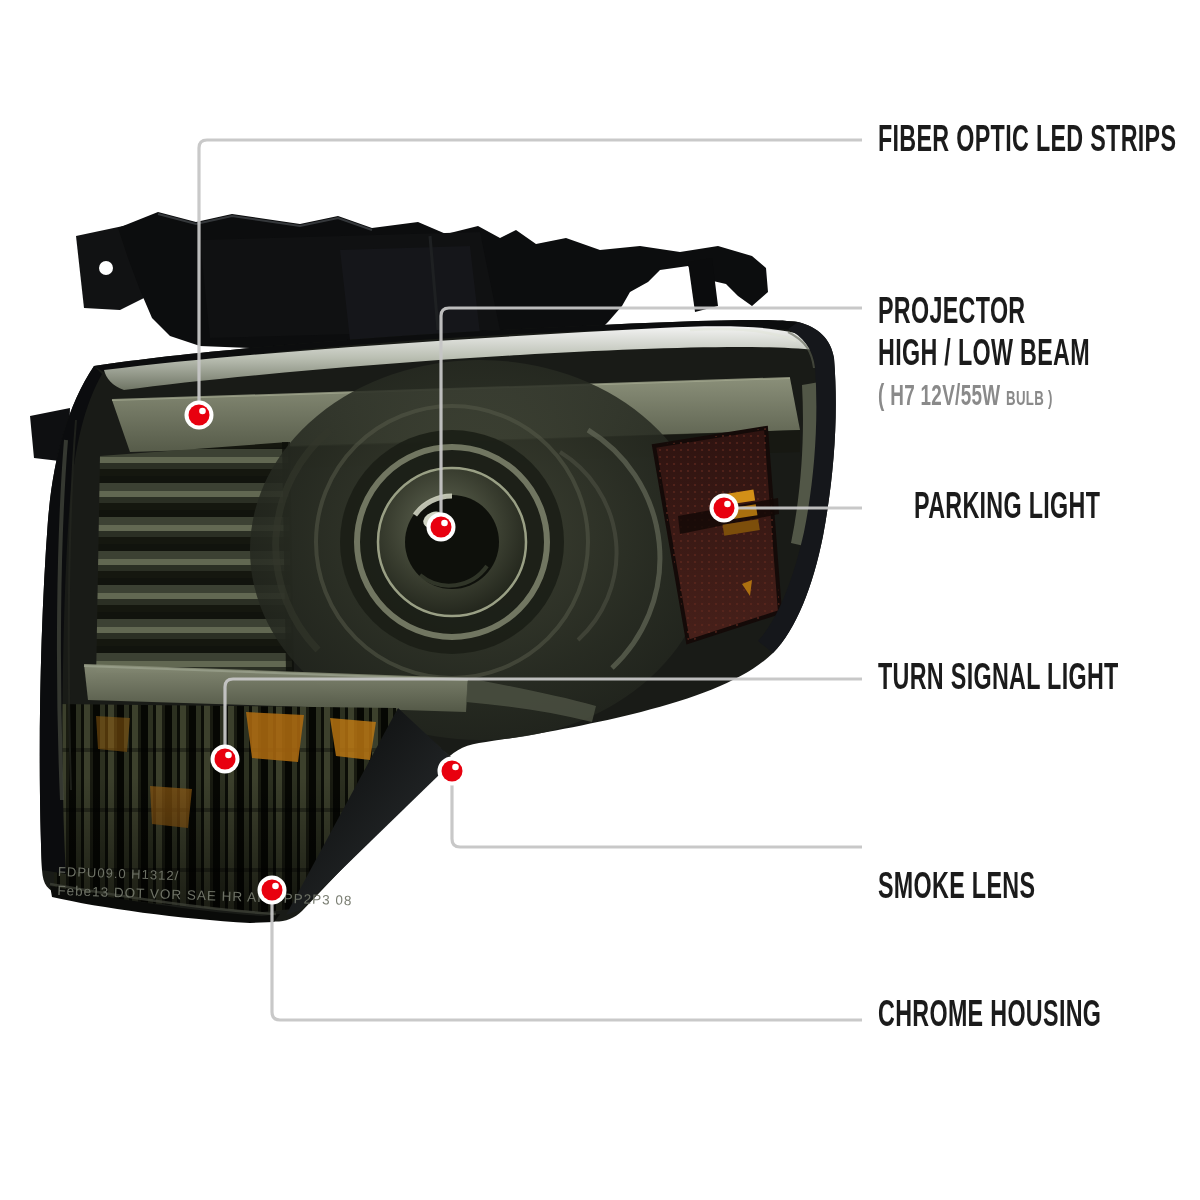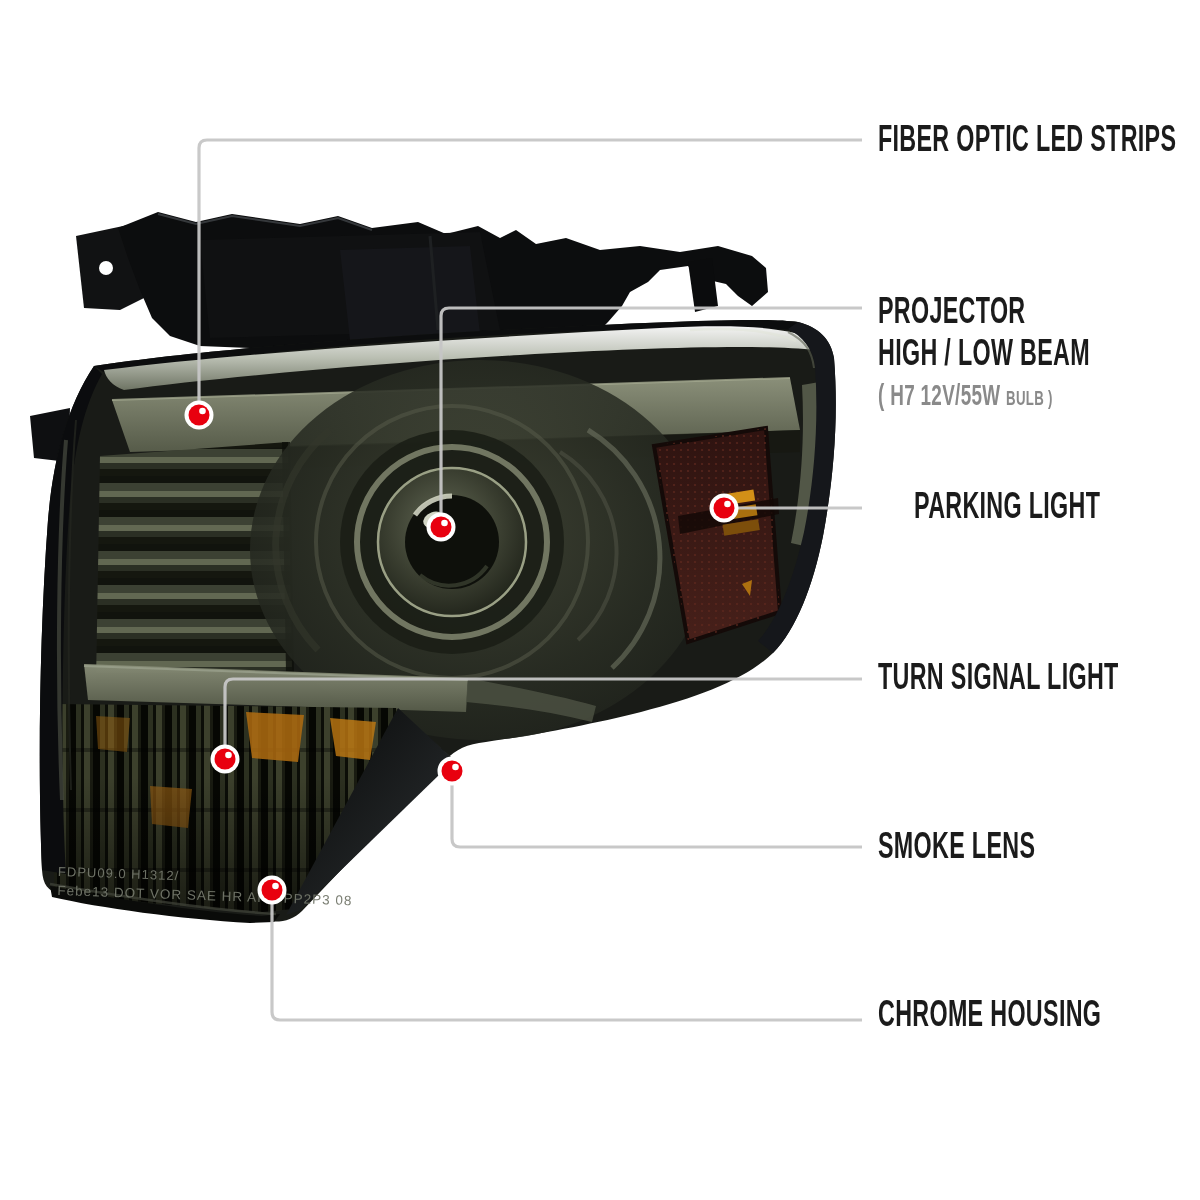--- a/index.html
+++ b/index.html
@@ -252,21 +252,21 @@
   </div>
 
   <div class="callout-label" style="top:488px;margin-left:36px;">
     <div class="row"><span class="cond">PARKING LIGHT</span></div>
   </div>
 
   <div class="callout-label" style="top:659px;">
     <div class="row"><span class="cond">TURN SIGNAL LIGHT</span></div>
   </div>
 
-  <div class="callout-label" style="top:828px;">
+  <div class="callout-label" style="top:868px;">
     <div class="row"><span class="cond">SMOKE LENS</span></div>
   </div>
 
   <div class="callout-label" style="top:996px;">
     <div class="row"><span class="cond">CHROME HOUSING</span></div>
   </div>
 
 </div>
 
 </body></html>

